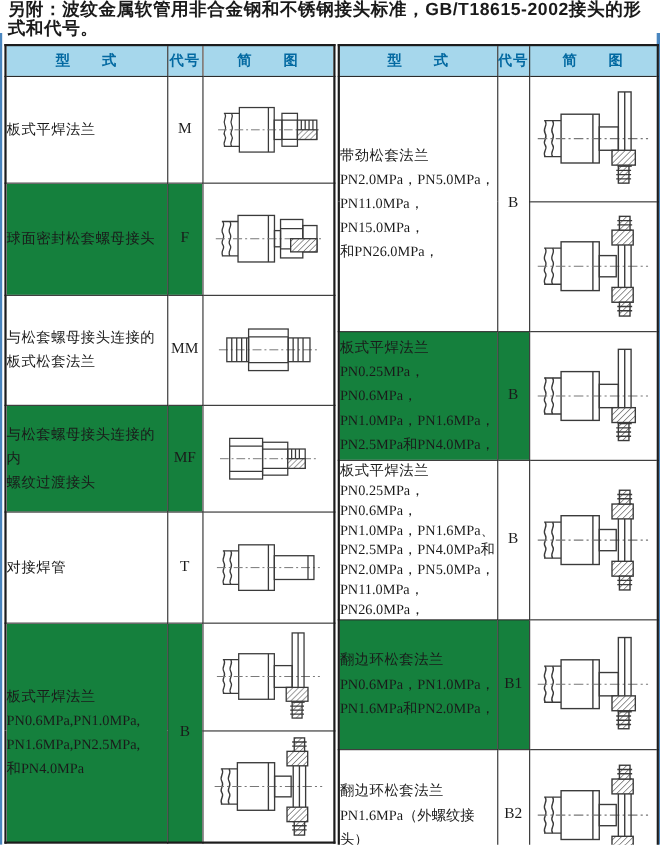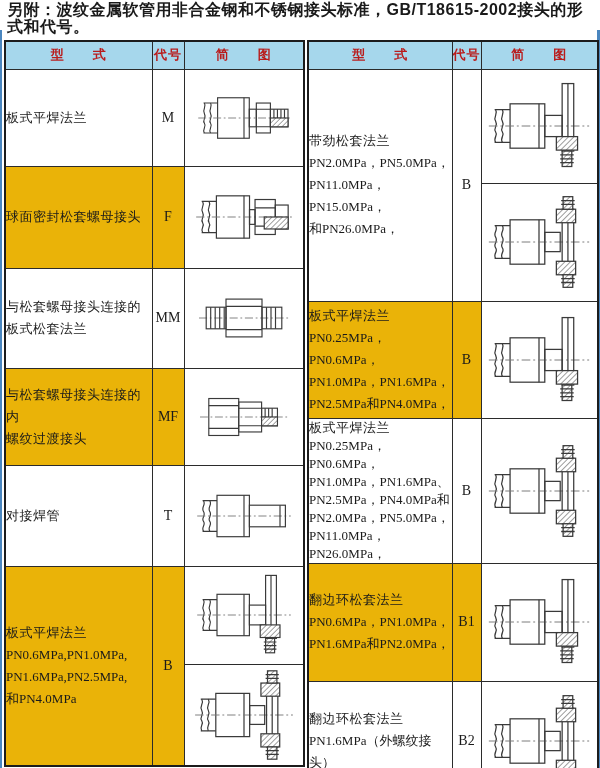--- a/index.html
+++ b/index.html
@@ -17,32 +17,32 @@
   table.t{
     position:absolute;top:40px;border-collapse:collapse;table-layout:fixed;
     background:#ffffff;
   }
   table.t td{
     border:1px solid #2b2b2b;padding:0;vertical-align:middle;overflow:hidden;
   }
   table.t{border:2px solid #1c1c1c;}
   td.hdr{
     background:#a6d7ec;text-align:center;font-size:13px;font-weight:600;
-    color:#b91c1c;letter-spacing:1px;
+    color:#0369a1;letter-spacing:1px;
   }
   td.type{padding:4px 4px 4px 7px;}
   .ln{font-size:13px;line-height:22px;letter-spacing:.5px;}
   .ln.pn{font-family:Liberation Serif, serif;letter-spacing:0;}
   .tight .ln{line-height:18px;}
   td.code{
     text-align:center;font-family:"Liberation Serif",serif;font-size:14px;
   }
   td.diag{background:#ffffff;text-align:center;padding:3px;}
   td.diag svg{display:block;margin:0 auto;}
-  tr.hl td.type,tr.hl td.code{background:#eab308;}
+  tr.hl td.type,tr.hl td.code{background:#15803d;}
   .defs{position:absolute;width:0;height:0;overflow:hidden;}
 </style>
 </head>
 <body>
 
 <svg class="defs" aria-hidden="true">
   <defs>
     <pattern id="hatch" patternUnits="userSpaceOnUse" width="4" height="4" patternTransform="rotate(45)">
       <rect width="4" height="4" fill="#ffffff"></rect>
       <line x1="0" y1="0" x2="0" y2="4" stroke="#555" stroke-width="1.2"></line>

